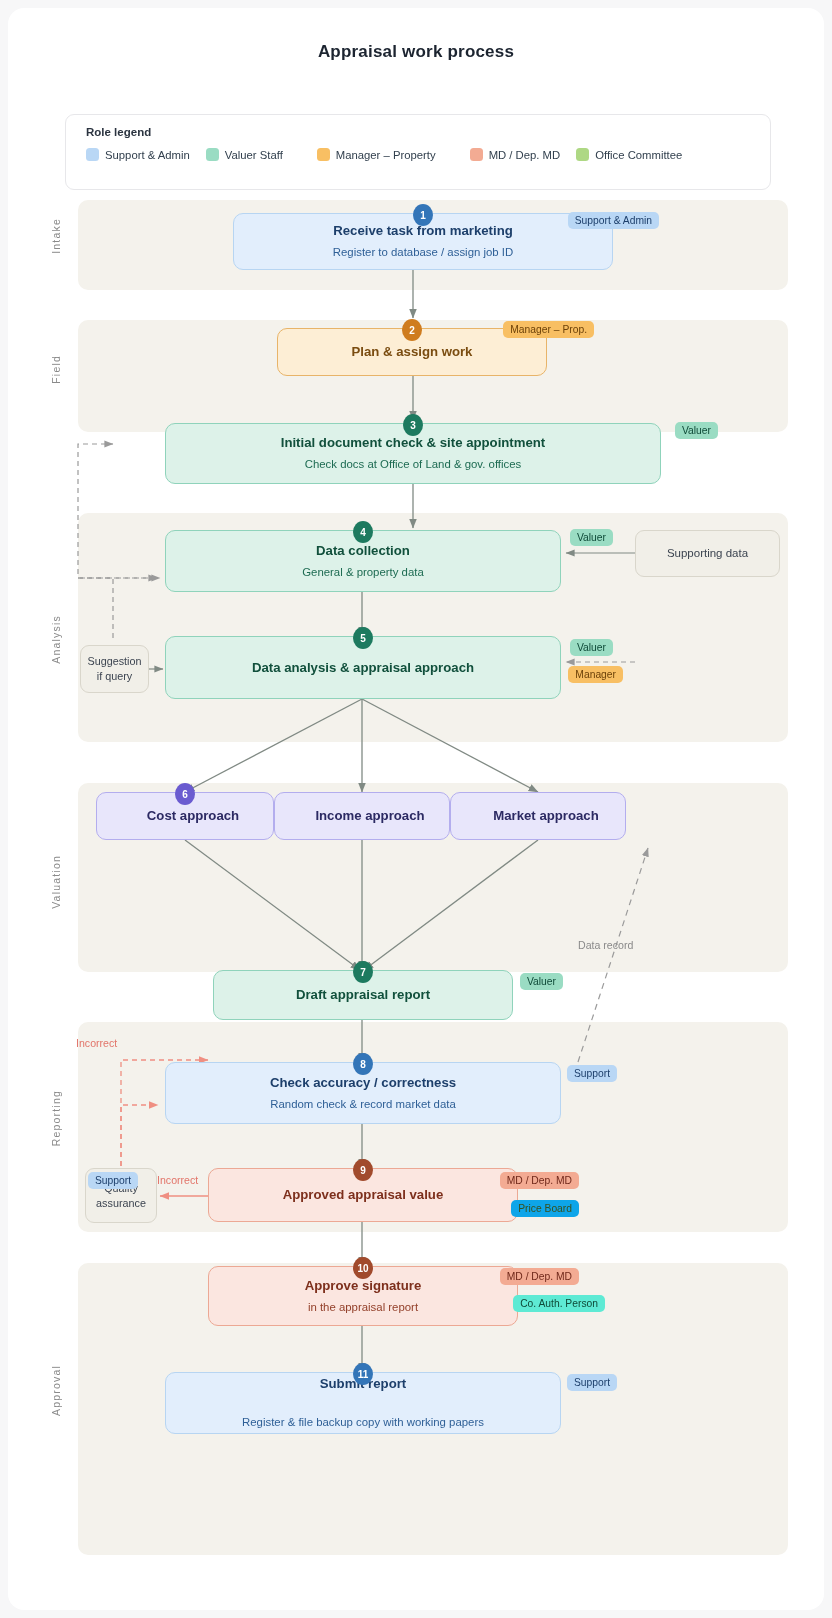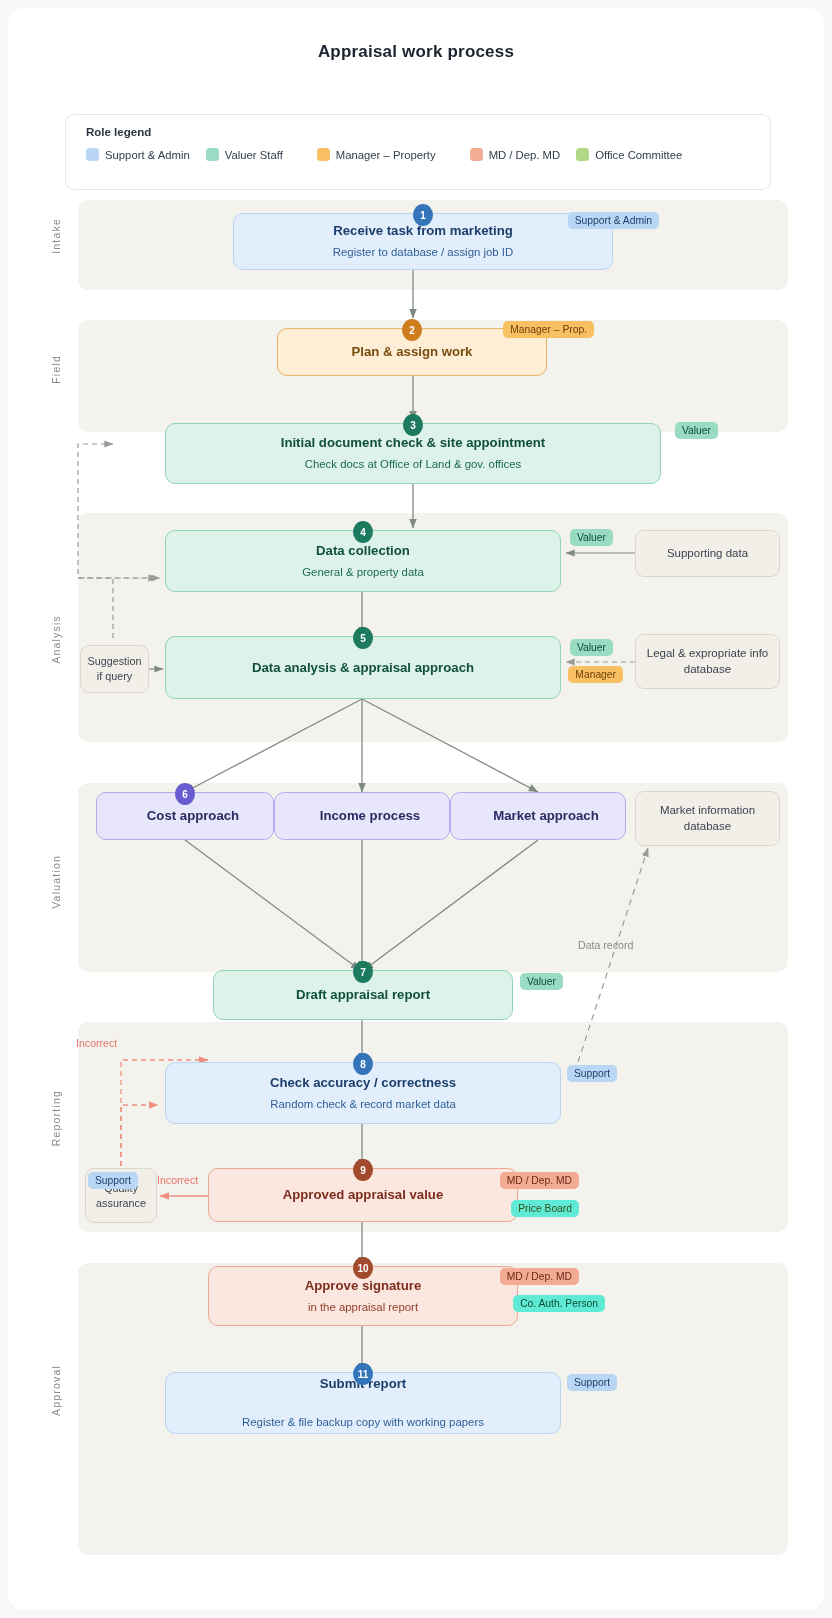--- a/index.html
+++ b/index.html
@@ -152,26 +152,20 @@
     </g>
 
     <g fill="none" stroke="#ef8f82" stroke-width="1.3" marker-end="url(#ahr)">
       <path d="M208,1196 L160,1196"></path>
     </g>
   </svg>
 
   <div class="db" style="left:635px;top:530px;width:145px;height:47px;">
     <span>Supporting data</span>
   </div>
-  <div class="db" style="left:635px;top:634px;width:145px;height:55px;">
-    <span>Legal &amp; expropriate info database</span>
-  </div>
-  <div class="db" style="left:635px;top:791px;width:145px;height:55px;">
-    <span>Market information database</span>
-  </div>
   <div class="db" style="left:80px;top:645px;width:69px;height:48px;font-size:10.8px;">
     <span>Suggestion if query</span>
   </div>
   <div class="db" style="left:85px;top:1168px;width:72px;height:55px;font-size:10.8px;">
     <span>Quality assurance</span>
   </div>
   <div class="badge" style="left:88px;top:1172px;background:#b9d7f5;color:#1d3f6b;">Support</div>
 
   <div class="edgelabel" style="left:578px;top:939px;color:#8a8a8a;">Data record</div>
   <div class="edgelabel" style="left:76px;top:1037px;color:#e2756a;">Incorrect</div>
@@ -209,21 +203,21 @@
     <span class="nt">Data analysis &amp; appraisal approach</span>
     <span class="badge" style="right:-53px;top:2px;background:#9adcc3;color:#0f4a38;">Valuer</span>
     <span class="badge" style="right:-63px;top:29px;background:#f8bf63;color:#6d4209;">Manager</span>
   </div>
 
   <div class="node n-purple" style="left:96px;top:792px;width:178px;height:48px;">
     <span class="num" style="background:#6a5bd0;">6</span>
     <span class="nt">Cost approach</span>
   </div>
   <div class="node n-purple" style="left:274px;top:792px;width:176px;height:48px;">
-    <span class="nt">Income process</span>
+    <span class="nt">Income approach</span>
   </div>
   <div class="node n-purple" style="left:450px;top:792px;width:176px;height:48px;">
     <span class="nt">Market approach</span>
   </div>
 
   <div class="node n-green" style="left:213px;top:970px;width:300px;height:50px;">
     <span class="num" style="background:#1d7a5f;">7</span>
     <span class="nt">Draft appraisal report</span>
     <span class="badge" style="right:-51px;top:2px;background:#9adcc3;color:#0f4a38;">Valuer</span>
   </div>
@@ -232,21 +226,21 @@
     <span class="num" style="background:#3375b8;">8</span>
     <span class="nt">Check accuracy / correctness</span>
     <span class="ns">Random check &amp; record market data</span>
     <span class="badge" style="right:-57px;top:2px;background:#b9d7f5;color:#1d3f6b;">Support</span>
   </div>
 
   <div class="node n-red" style="left:208px;top:1168px;width:310px;height:54px;">
     <span class="num" style="background:#a14a2c;">9</span>
     <span class="nt">Approved appraisal value</span>
     <span class="badge" style="right:-62px;top:3px;background:#f3ab93;color:#70281a;">MD / Dep. MD</span>
-    <span class="badge" style="right:-62px;top:31px;background:#5eead4;color:#38501d;">Price Board</span>
+    <span class="badge" style="right:-62px;top:31px;background:#0ea5e9;color:#38501d;">Price Board</span>
   </div>
 
   <div class="node n-red" style="left:208px;top:1266px;width:310px;height:60px;">
     <span class="num" style="background:#a14a2c;">10</span>
     <span class="nt">Approve signature</span>
     <span class="ns">in the appraisal report</span>
     <span class="badge" style="right:-62px;top:1px;background:#f3ab93;color:#70281a;">MD / Dep. MD</span>
     <span class="badge" style="right:-88px;top:28px;background:#5eead4;color:#0f4a38;margin-left:32px;">Co. Auth. Person</span>
   </div>
 

